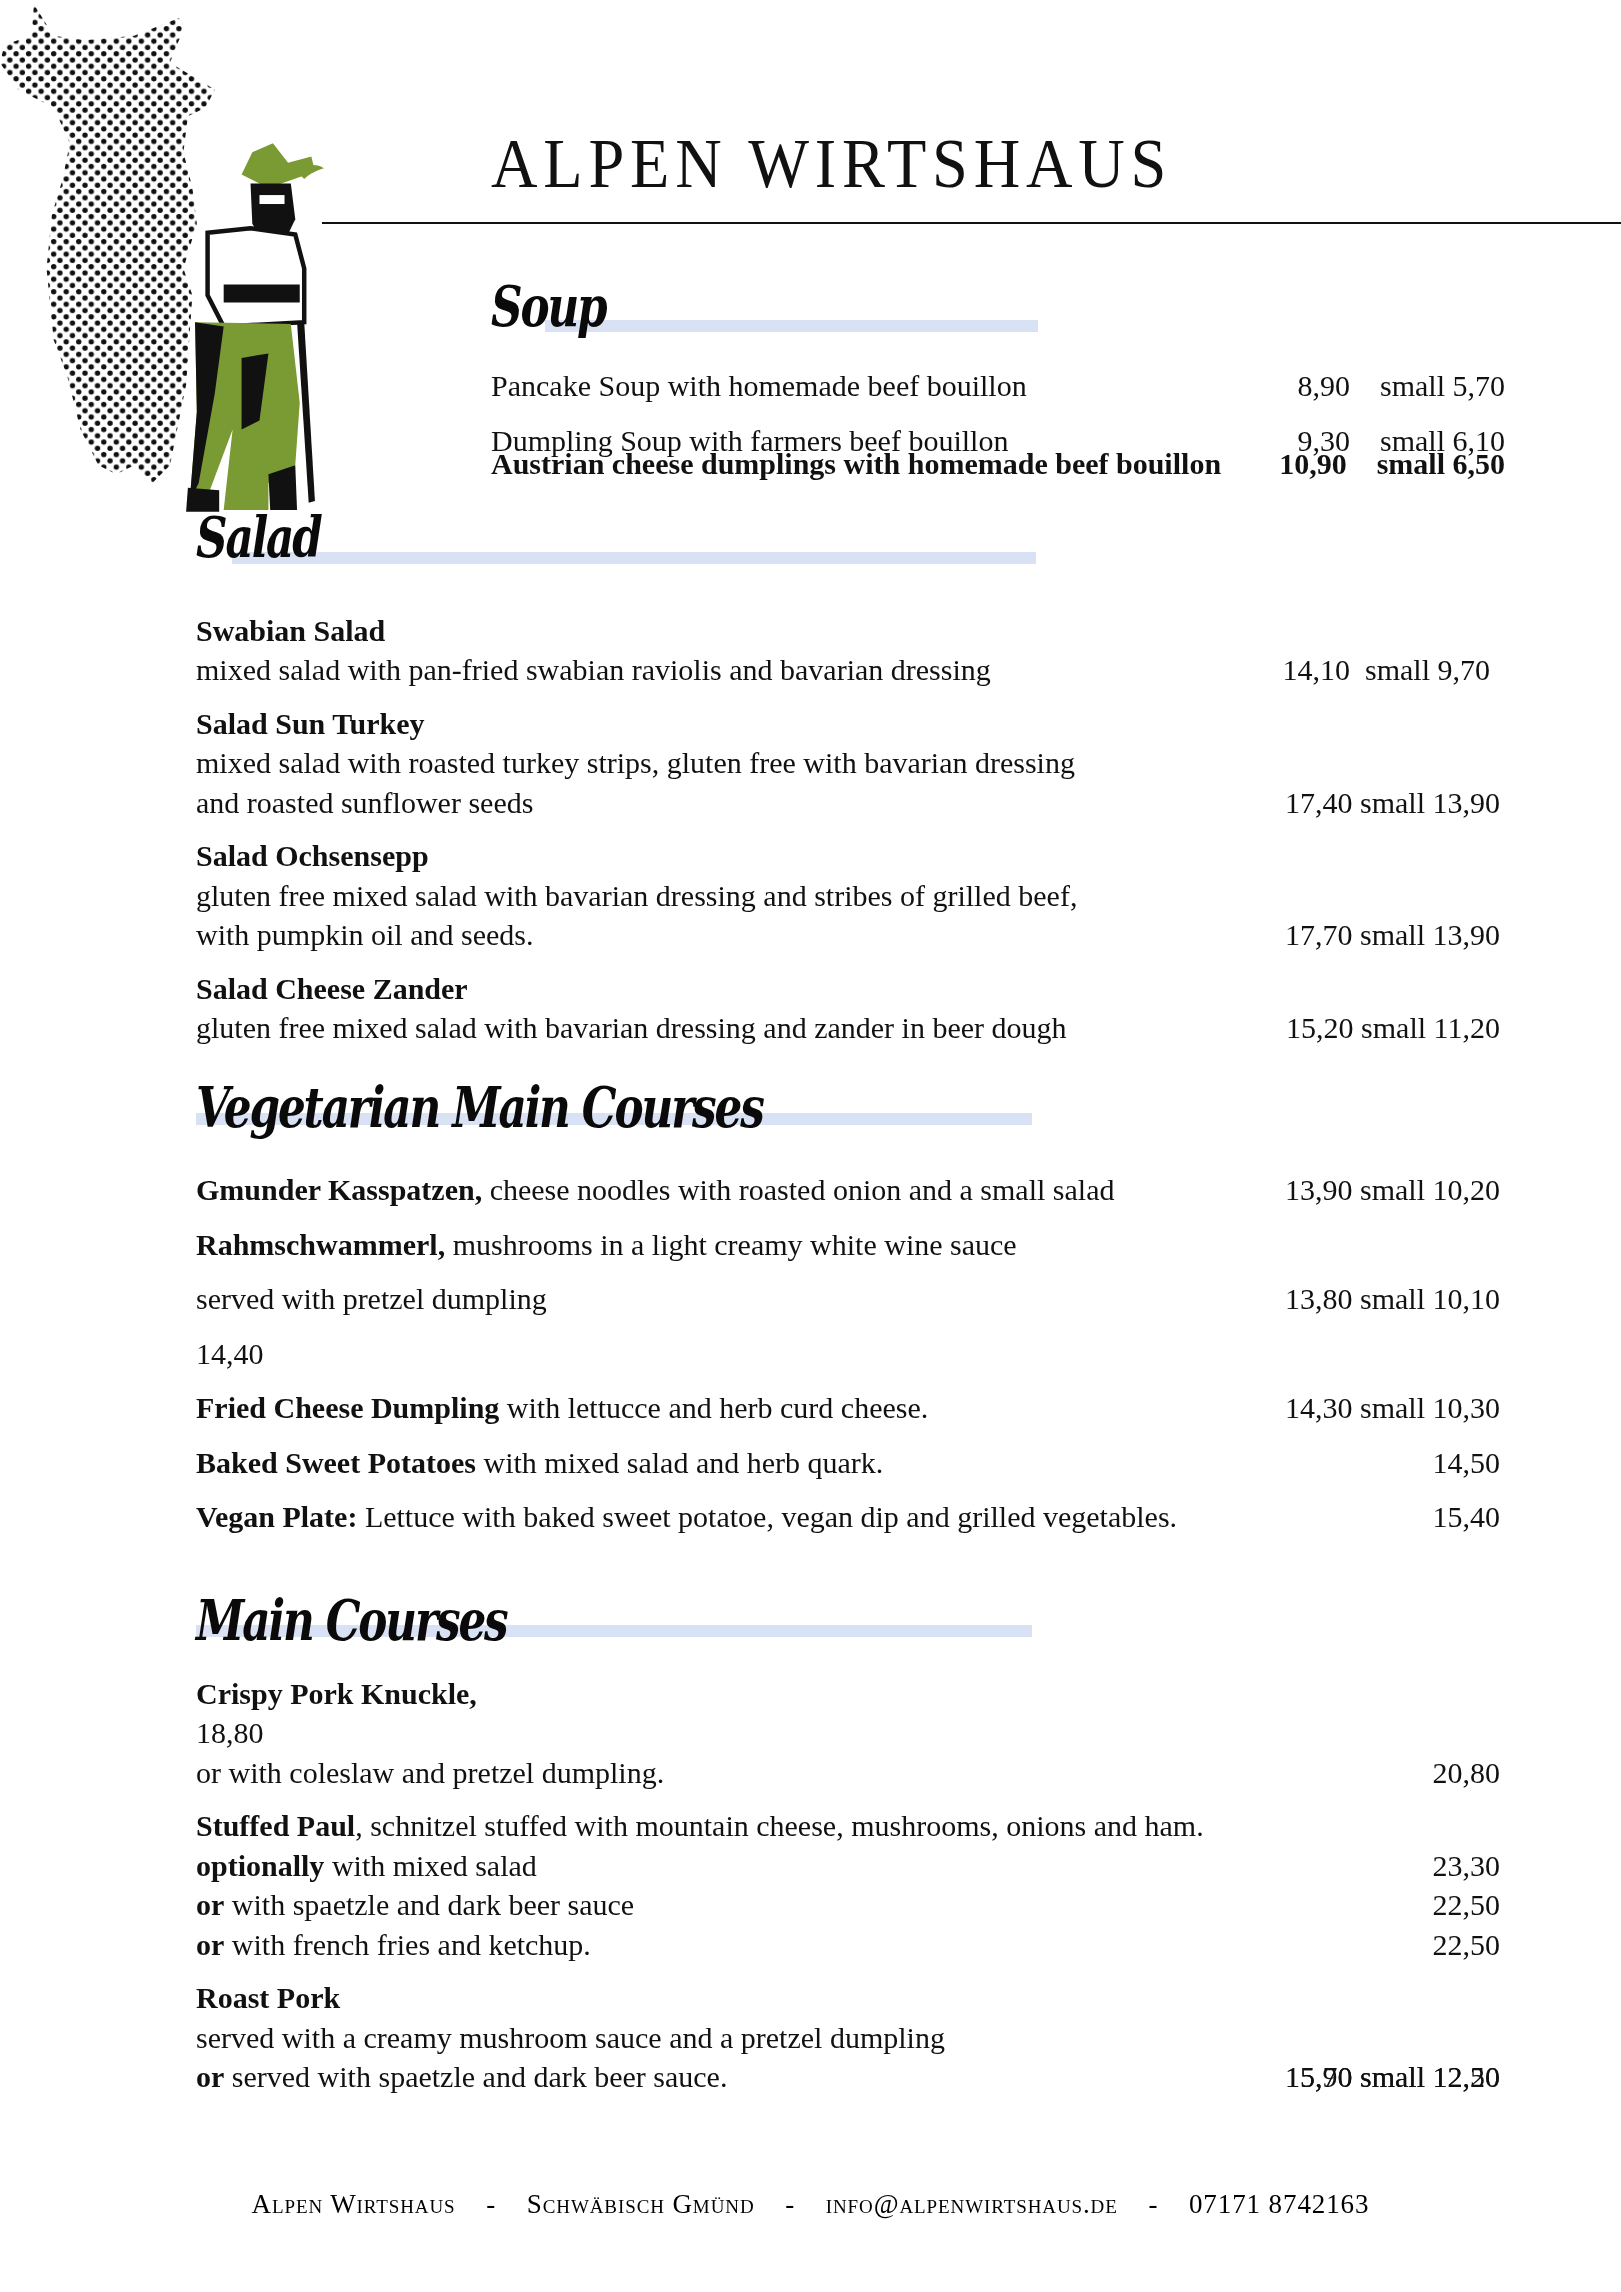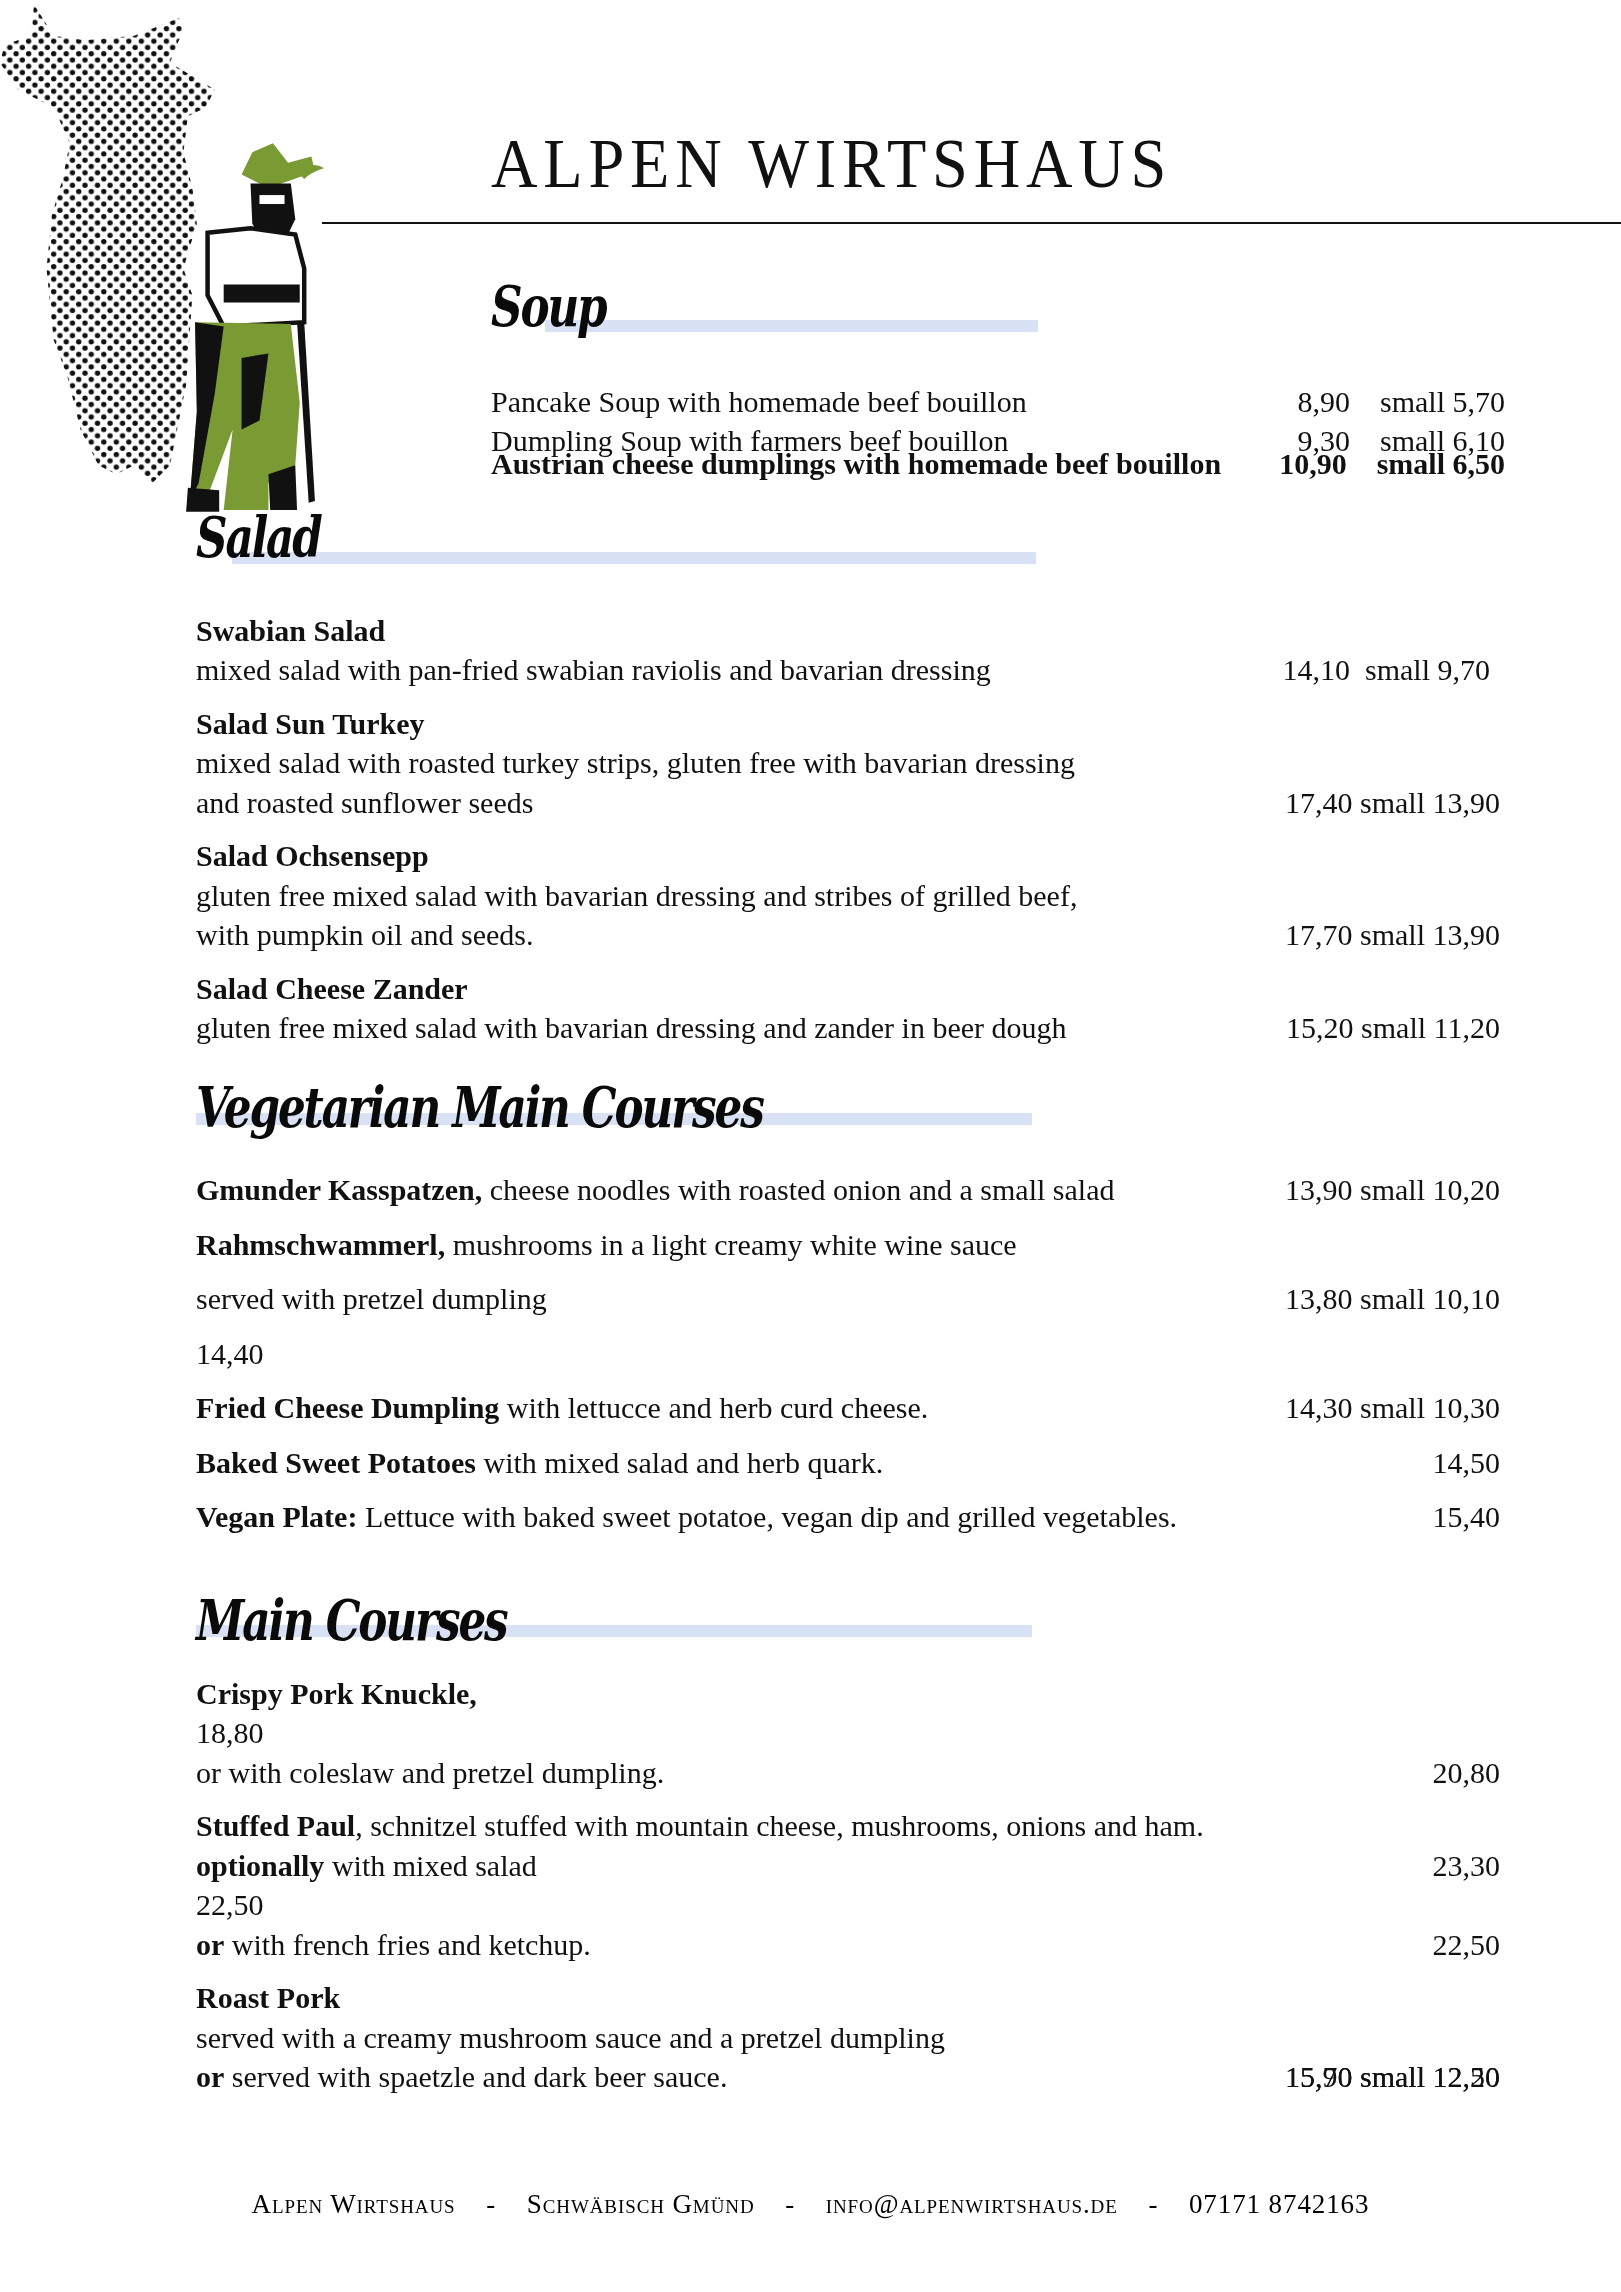--- a/index.html
+++ b/index.html
@@ -78,21 +78,21 @@
   </svg>
 </div>
 
 <h1 class="abs title">ALPEN WIRTSHAUS</h1>
 <div class="abs header-rule"></div>
 
 <div class="abs" style="left:491px; top:269px; width:627px; height:90px;">
   <div class="sec-bar" style="left:54px; top:51px; width:493px;"></div>
   <div class="sec-title" style="left:0; top:9px;">Soup</div>
 </div>
-<div class="row soup" style="top:382px;">
+<div class="row soup" style="top:366px;">
   <span class="txt">Pancake Soup with homemade beef bouillon</span>
   <span class="price">8,90    small 5,70</span>
 </div>
 <div class="row soup" style="top:421px;">
   <span class="txt">Dumpling Soup with farmers beef bouillon</span>
   <span class="price">9,30    small 6,10</span>
 </div>
 <div class="row soup" style="top:444px;font-weight:bold;">
   <span class="txt">Austrian cheese dumplings with homemade beef bouillon</span>
   <span class="price">10,90    small 6,50</span>
@@ -190,20 +190,21 @@
 </div>
 
 <div class="row" style="top:1806px;">
   <span class="txt"><b class="name">Stuffed Paul</b><span>, schnitzel stuffed with mountain cheese, mushrooms, onions and ham.</span></span>
 </div>
 <div class="row" style="top:1846px;">
   <span class="txt"><b>optionally</b><span> with mixed salad</span></span>
   <span class="price">23,30</span>
 </div>
 <div class="row" style="top:1885px;">
+  <span class="txt"><b>or</b><span> with spaetzle and dark beer sauce</span></span>
   <span class="price">22,50</span>
 </div>
 <div class="row" style="top:1925px;">
   <span class="txt"><b>or</b><span> with french fries and ketchup.</span></span>
   <span class="price">22,50</span>
 </div>
 
 <div class="row" style="top:1978px;">
   <span class="name">Roast Pork</span>
 </div>

